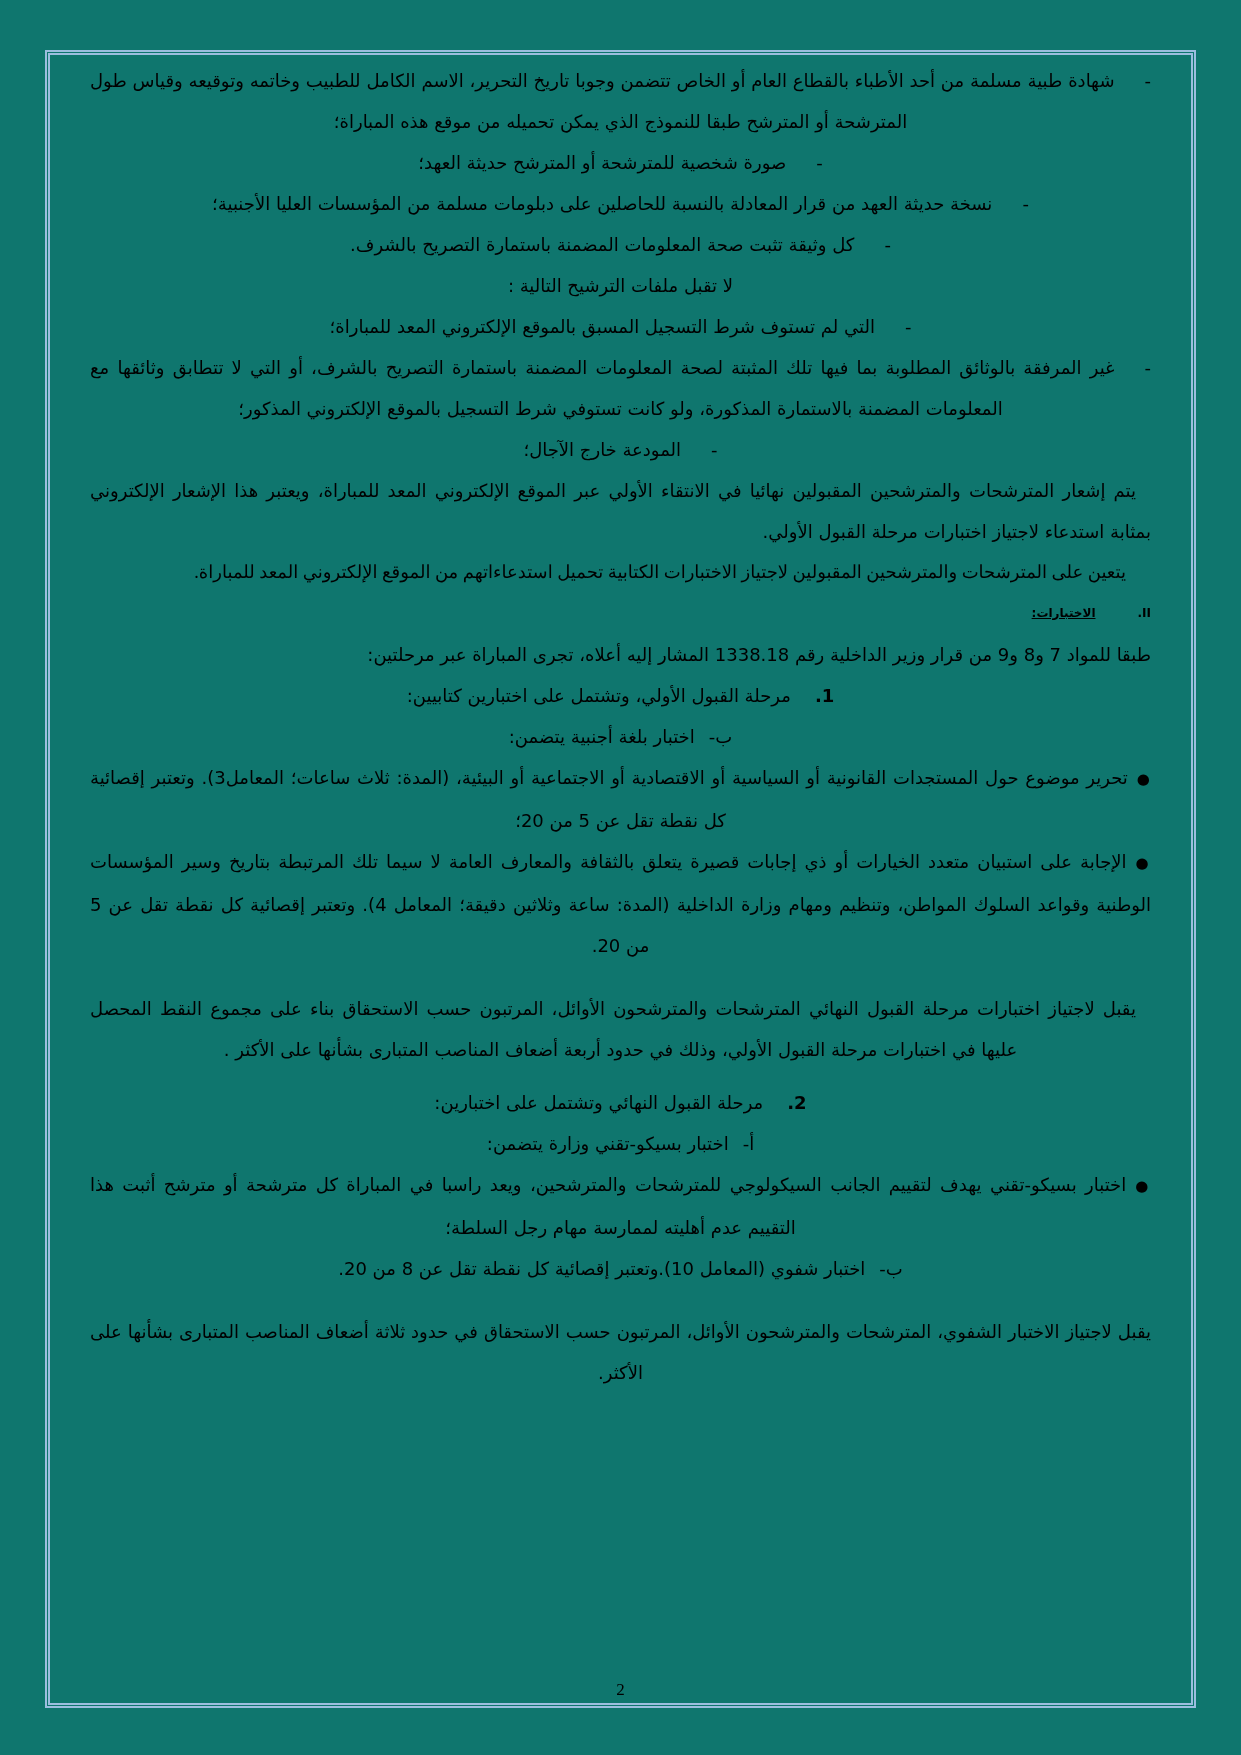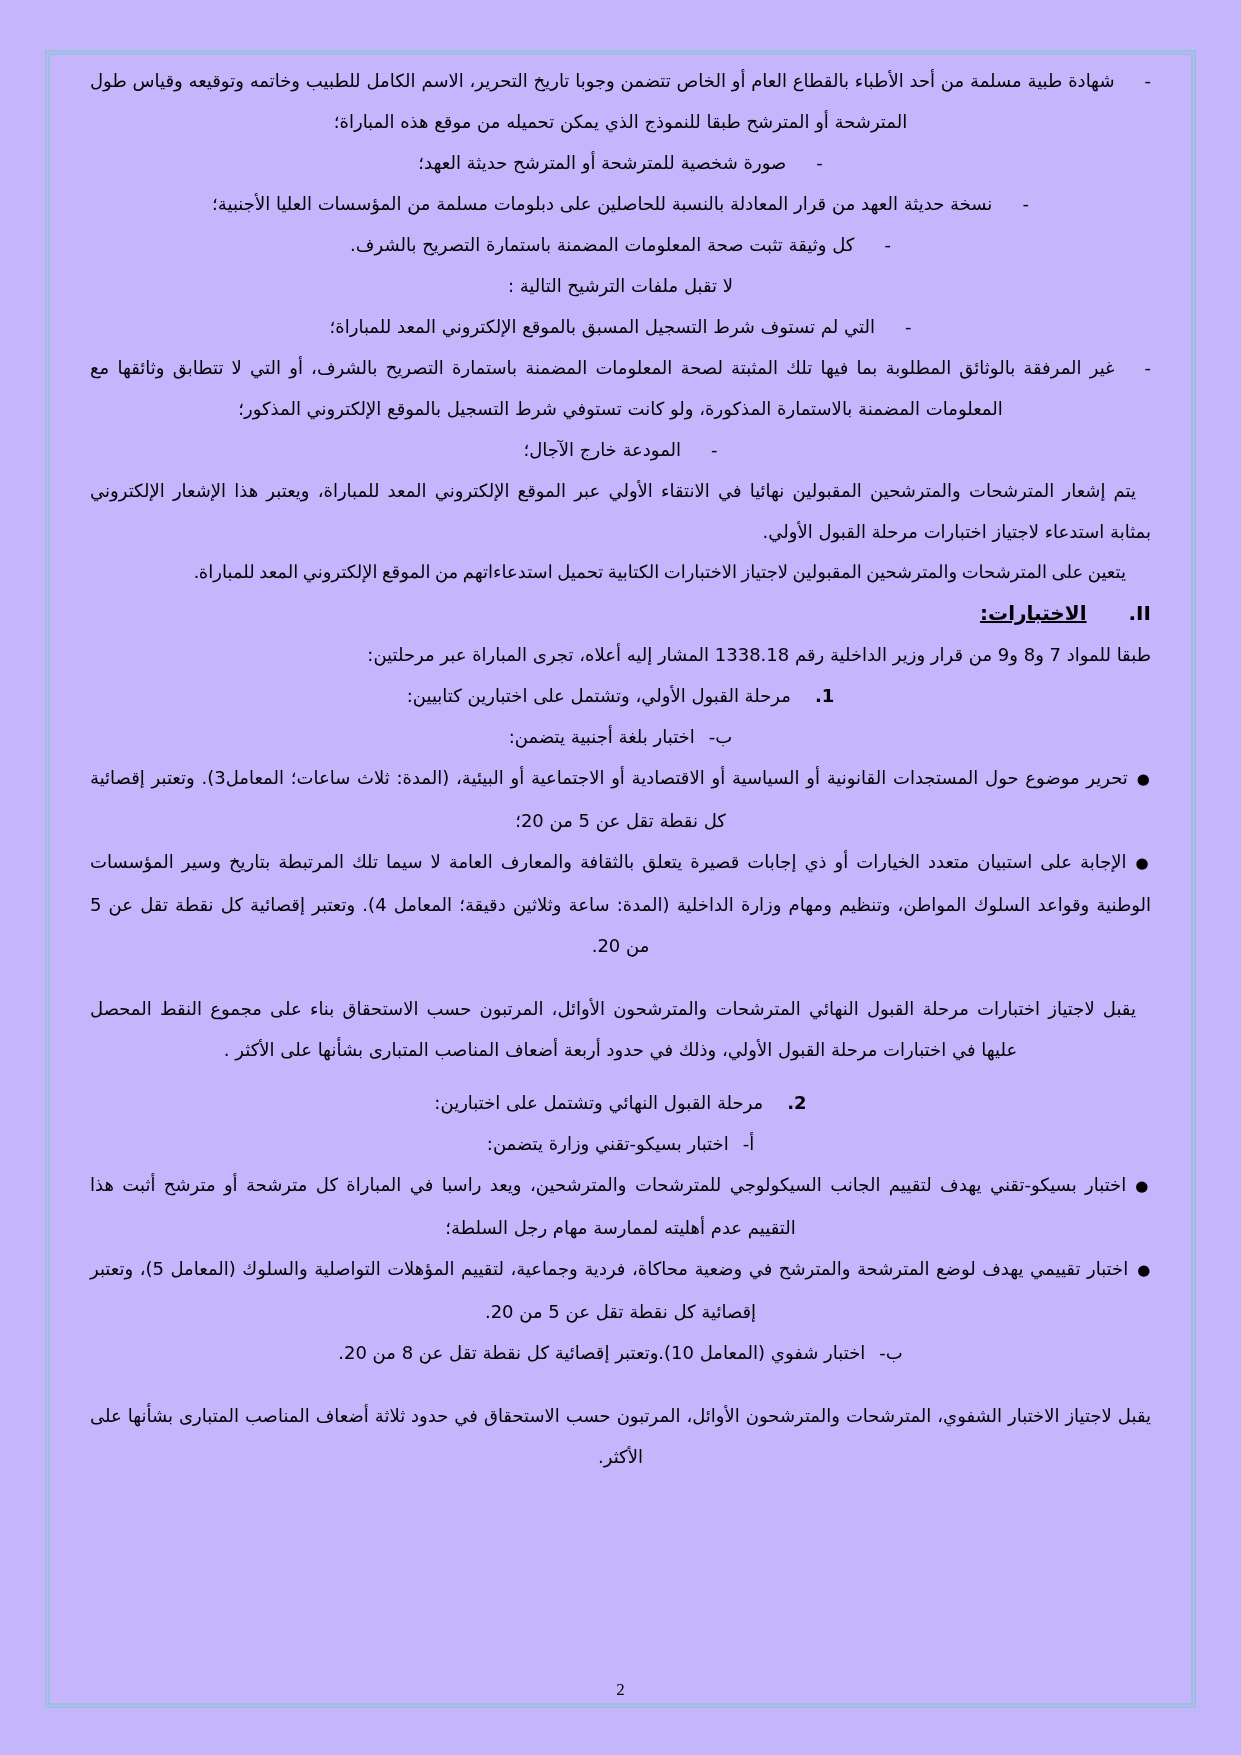--- a/index.html
+++ b/index.html
@@ -2,21 +2,21 @@
 <html lang="ar" dir="rtl"><head>
 <meta charset="utf-8">
 <style>
   html,body{margin:0;padding:0;}
   body{
     width:1241px;height:1755px;
     background:#ffffff;color:#000;
     font-family:"DejaVu Sans", sans-serif;
     overflow:hidden;
   }
-  .sheet{position:relative;width:1241px;height:1755px;background:#c4b5fd;direction:rtl;}
+  .sheet{position:relative;width:1241px;height:1755px;background:#0f766e;direction:rtl;}
   .border-frame{
     position:absolute;left:45px;right:45px;top:50px;bottom:47px;
     border:5px double #9CBEDF;
     pointer-events:none;
   }
   .content{
     position:absolute;right:90px;left:90px;top:60px;
     font-size:18px;line-height:41px;
     text-align:right;
   }
@@ -24,21 +24,21 @@
   
   .jc{text-align:justify;text-align-last:center;}
   
   .jr{text-align:justify;text-align-last:right;}
   .r{text-align:center;}
   .m-dash{margin-left:30px;}
   .m-bullet{margin-left:9px;font-size:15px;}
   .m-letter{margin-left:14px;}
   .num{font-weight:bold;direction:ltr;unicode-bidi:bidi-override;margin-left:24px;}
   .stage{margin-right:88px;}
-  .heading{font-weight:bold;font-size:20px;margin-right:43px;}
+  .heading{font-weight:bold;font-size:12px;margin-right:43px;}
   .heading .sec-num{direction:ltr;unicode-bidi:bidi-override;margin-left:42px;font-weight:bold;}
   .heading .title{text-decoration:underline;}
   .indent-rejected{margin-right:158px;}
   .ind15{text-indent:15px;}
   .ind25{text-indent:25px;font-family:Liberation Serif, serif;}
   .lb-single{margin-right:205px;}
   .la-single{margin-right:150px;}
   .gap-t{margin-top:22px !important;}
   .gap-s{margin-top:12px !important;}
   .page-number{
@@ -82,21 +82,20 @@
     <p class="jc"><span class="m-bullet">●</span><span>تحرير موضوع حول المستجدات القانونية أو السياسية أو الاقتصادية أو الاجتماعية أو البيئية، (المدة: ثلاث ساعات؛ المعامل3). وتعتبر إقصائية كل نقطة تقل عن 5 من 20؛</span></p>
     <p class="jc"><span class="m-bullet">●</span><span>الإجابة على استبيان متعدد الخيارات أو ذي إجابات قصيرة يتعلق بالثقافة والمعارف العامة لا سيما تلك المرتبطة بتاريخ وسير المؤسسات الوطنية وقواعد السلوك المواطن، وتنظيم ومهام وزارة الداخلية (المدة: ساعة وثلاثين دقيقة؛ المعامل 4). وتعتبر إقصائية كل نقطة تقل عن 5 من 20.</span></p>
 
     <p class="jc gap-t ind15">يقبل لاجتياز اختبارات مرحلة القبول النهائي المترشحات والمترشحون الأوائل، المرتبون حسب الاستحقاق بناء على مجموع النقط المحصل عليها في اختبارات مرحلة القبول الأولي، وذلك في حدود أربعة أضعاف المناصب المتبارى بشأنها على الأكثر .</p>
 
     <p class="r stage gap-s"><span class="num">.2</span><span>مرحلة القبول النهائي وتشتمل على اختبارين:</span></p>
 
     <p class="r la-single"><span class="m-letter">أ-</span><span>اختبار بسيكو-تقني وزارة يتضمن:</span></p>
 
     <p class="jc"><span class="m-bullet">●</span><span>اختبار بسيكو-تقني يهدف لتقييم الجانب السيكولوجي للمترشحات والمترشحين، ويعد راسبا في المباراة كل مترشحة أو مترشح أثبت هذا التقييم عدم أهليته لممارسة مهام رجل السلطة؛</span></p>
-    <p class="jc"><span class="m-bullet">●</span><span>اختبار تقييمي يهدف لوضع المترشحة والمترشح في وضعية محاكاة، فردية وجماعية، لتقييم المؤهلات التواصلية والسلوك (المعامل 5)، وتعتبر إقصائية كل نقطة تقل عن 5 من 20.</span></p>
 
     <p class="r lb-single"><span class="m-letter">ب-</span><span>اختبار شفوي (المعامل 10).وتعتبر إقصائية كل نقطة تقل عن 8 من 20.</span></p>
 
     <p class="jc gap-t">يقبل لاجتياز الاختبار الشفوي، المترشحات والمترشحون الأوائل، المرتبون حسب الاستحقاق في حدود ثلاثة أضعاف المناصب المتبارى بشأنها على الأكثر.</p>
 
   </div>
 
   <div class="page-number">2</div>
 </div>
 

